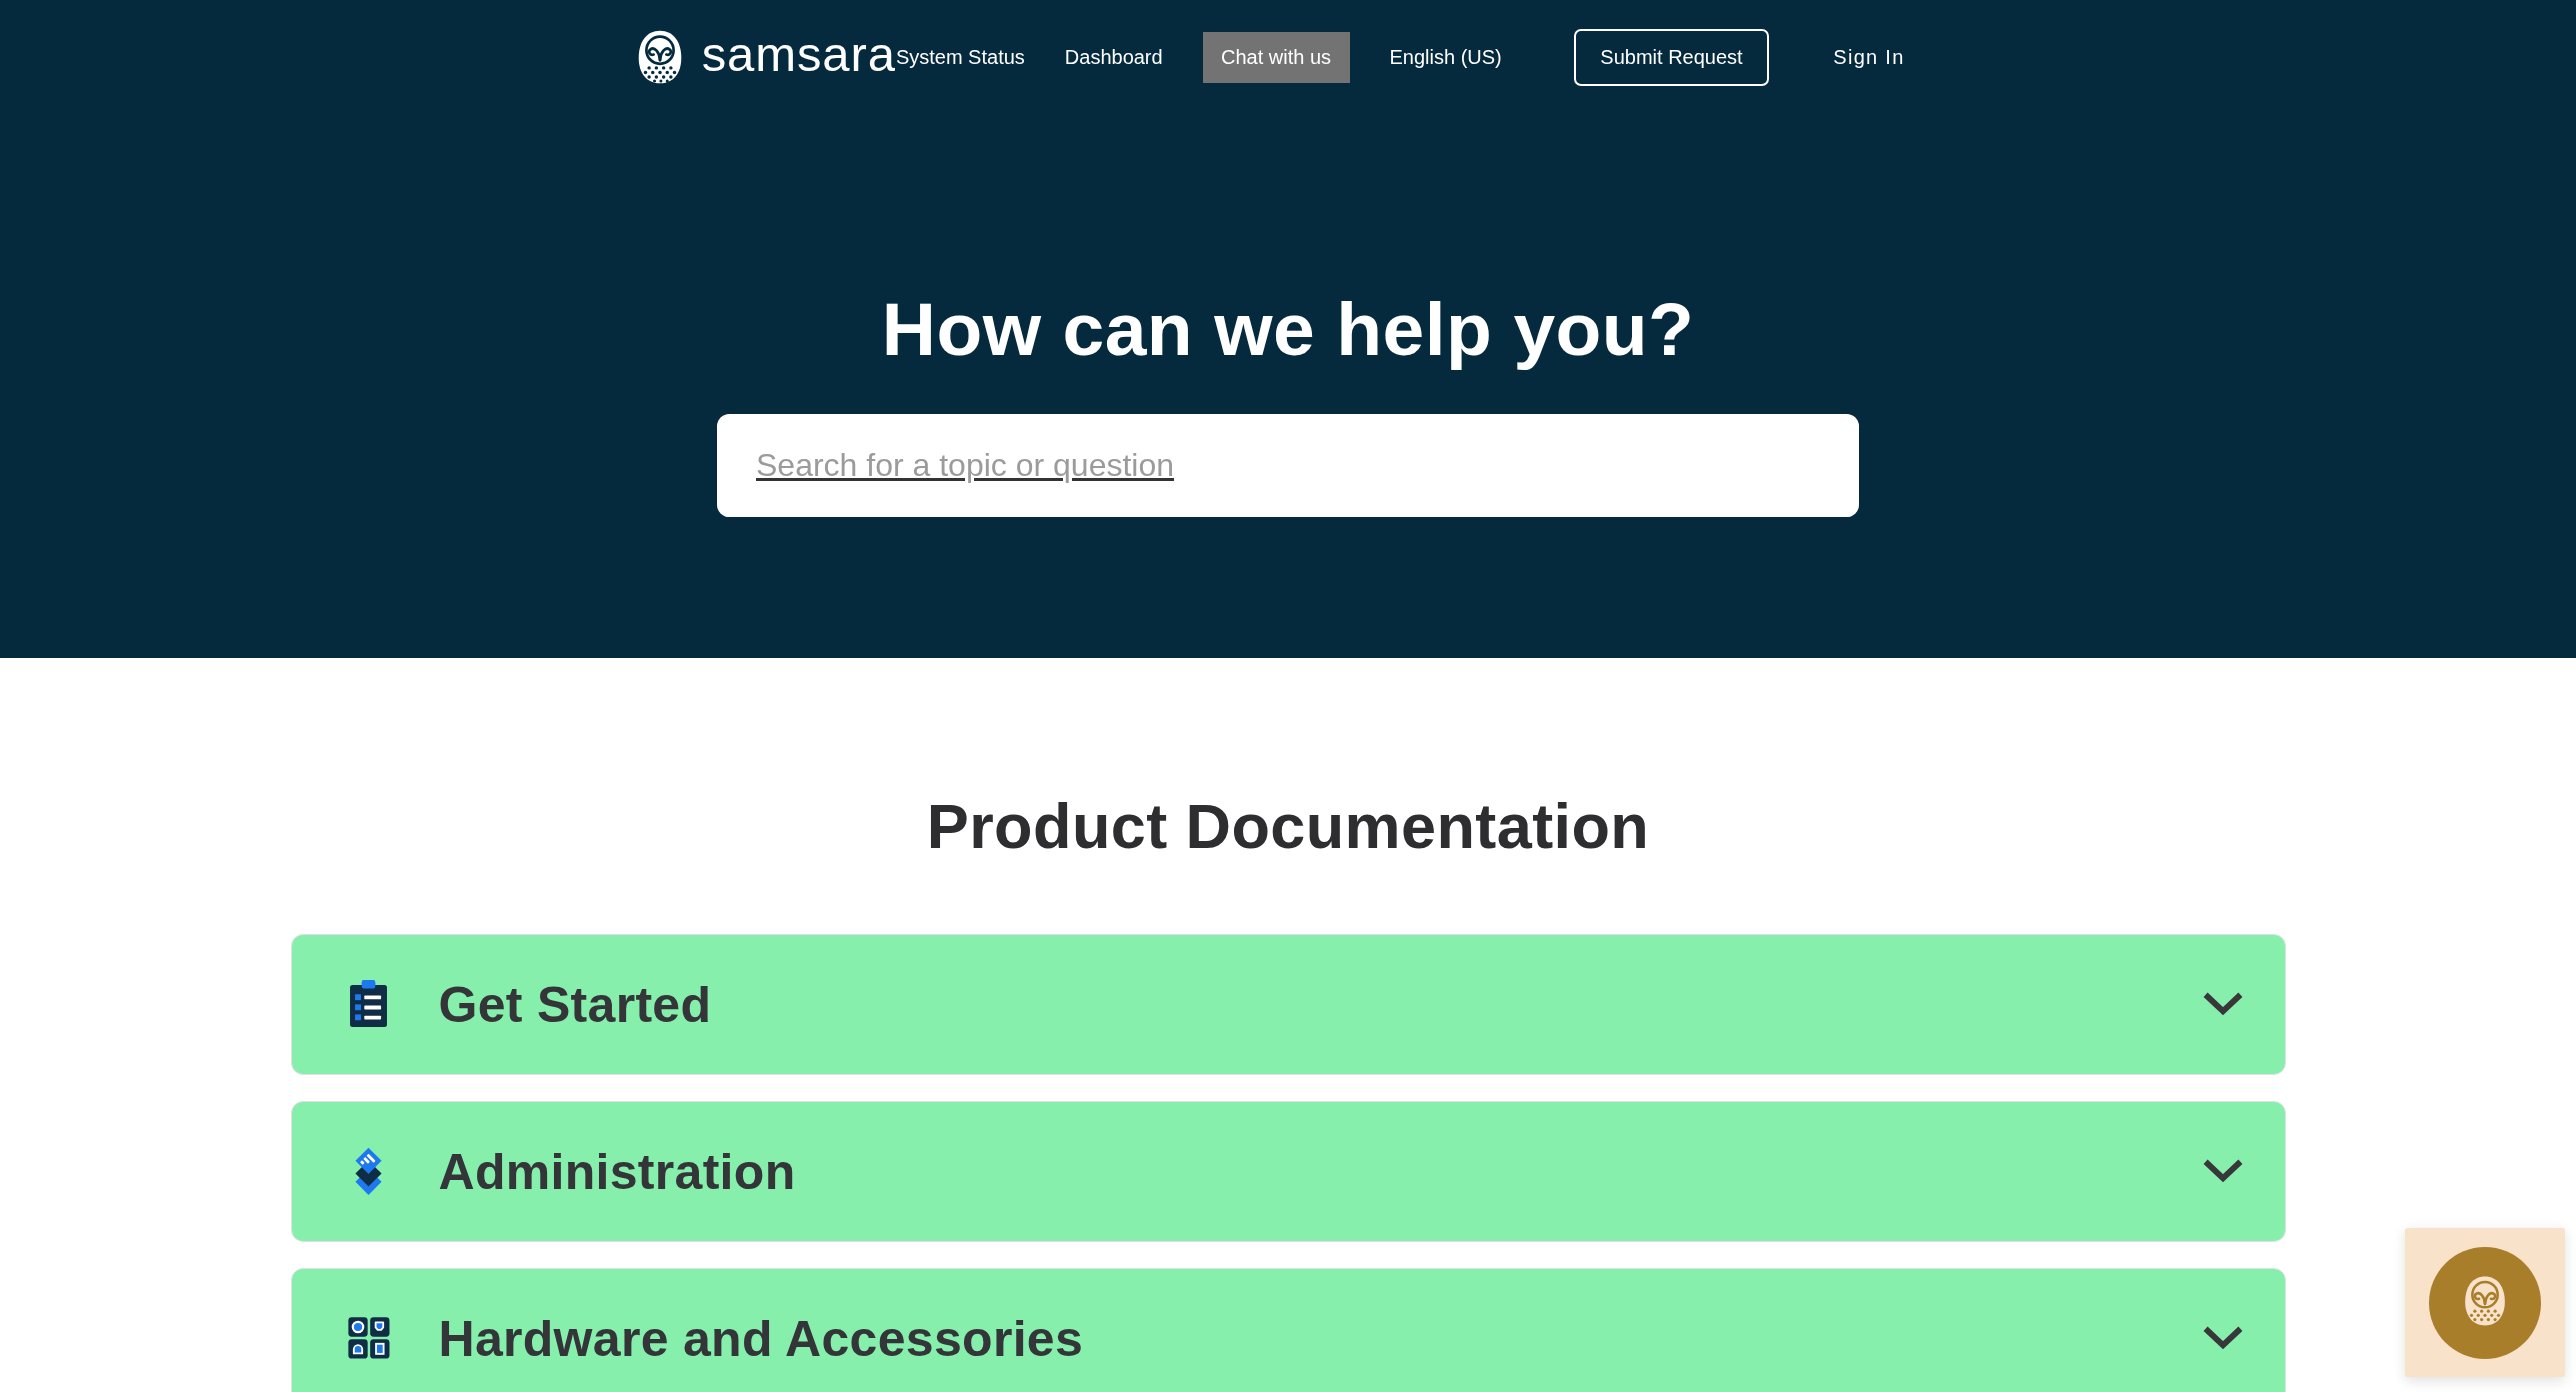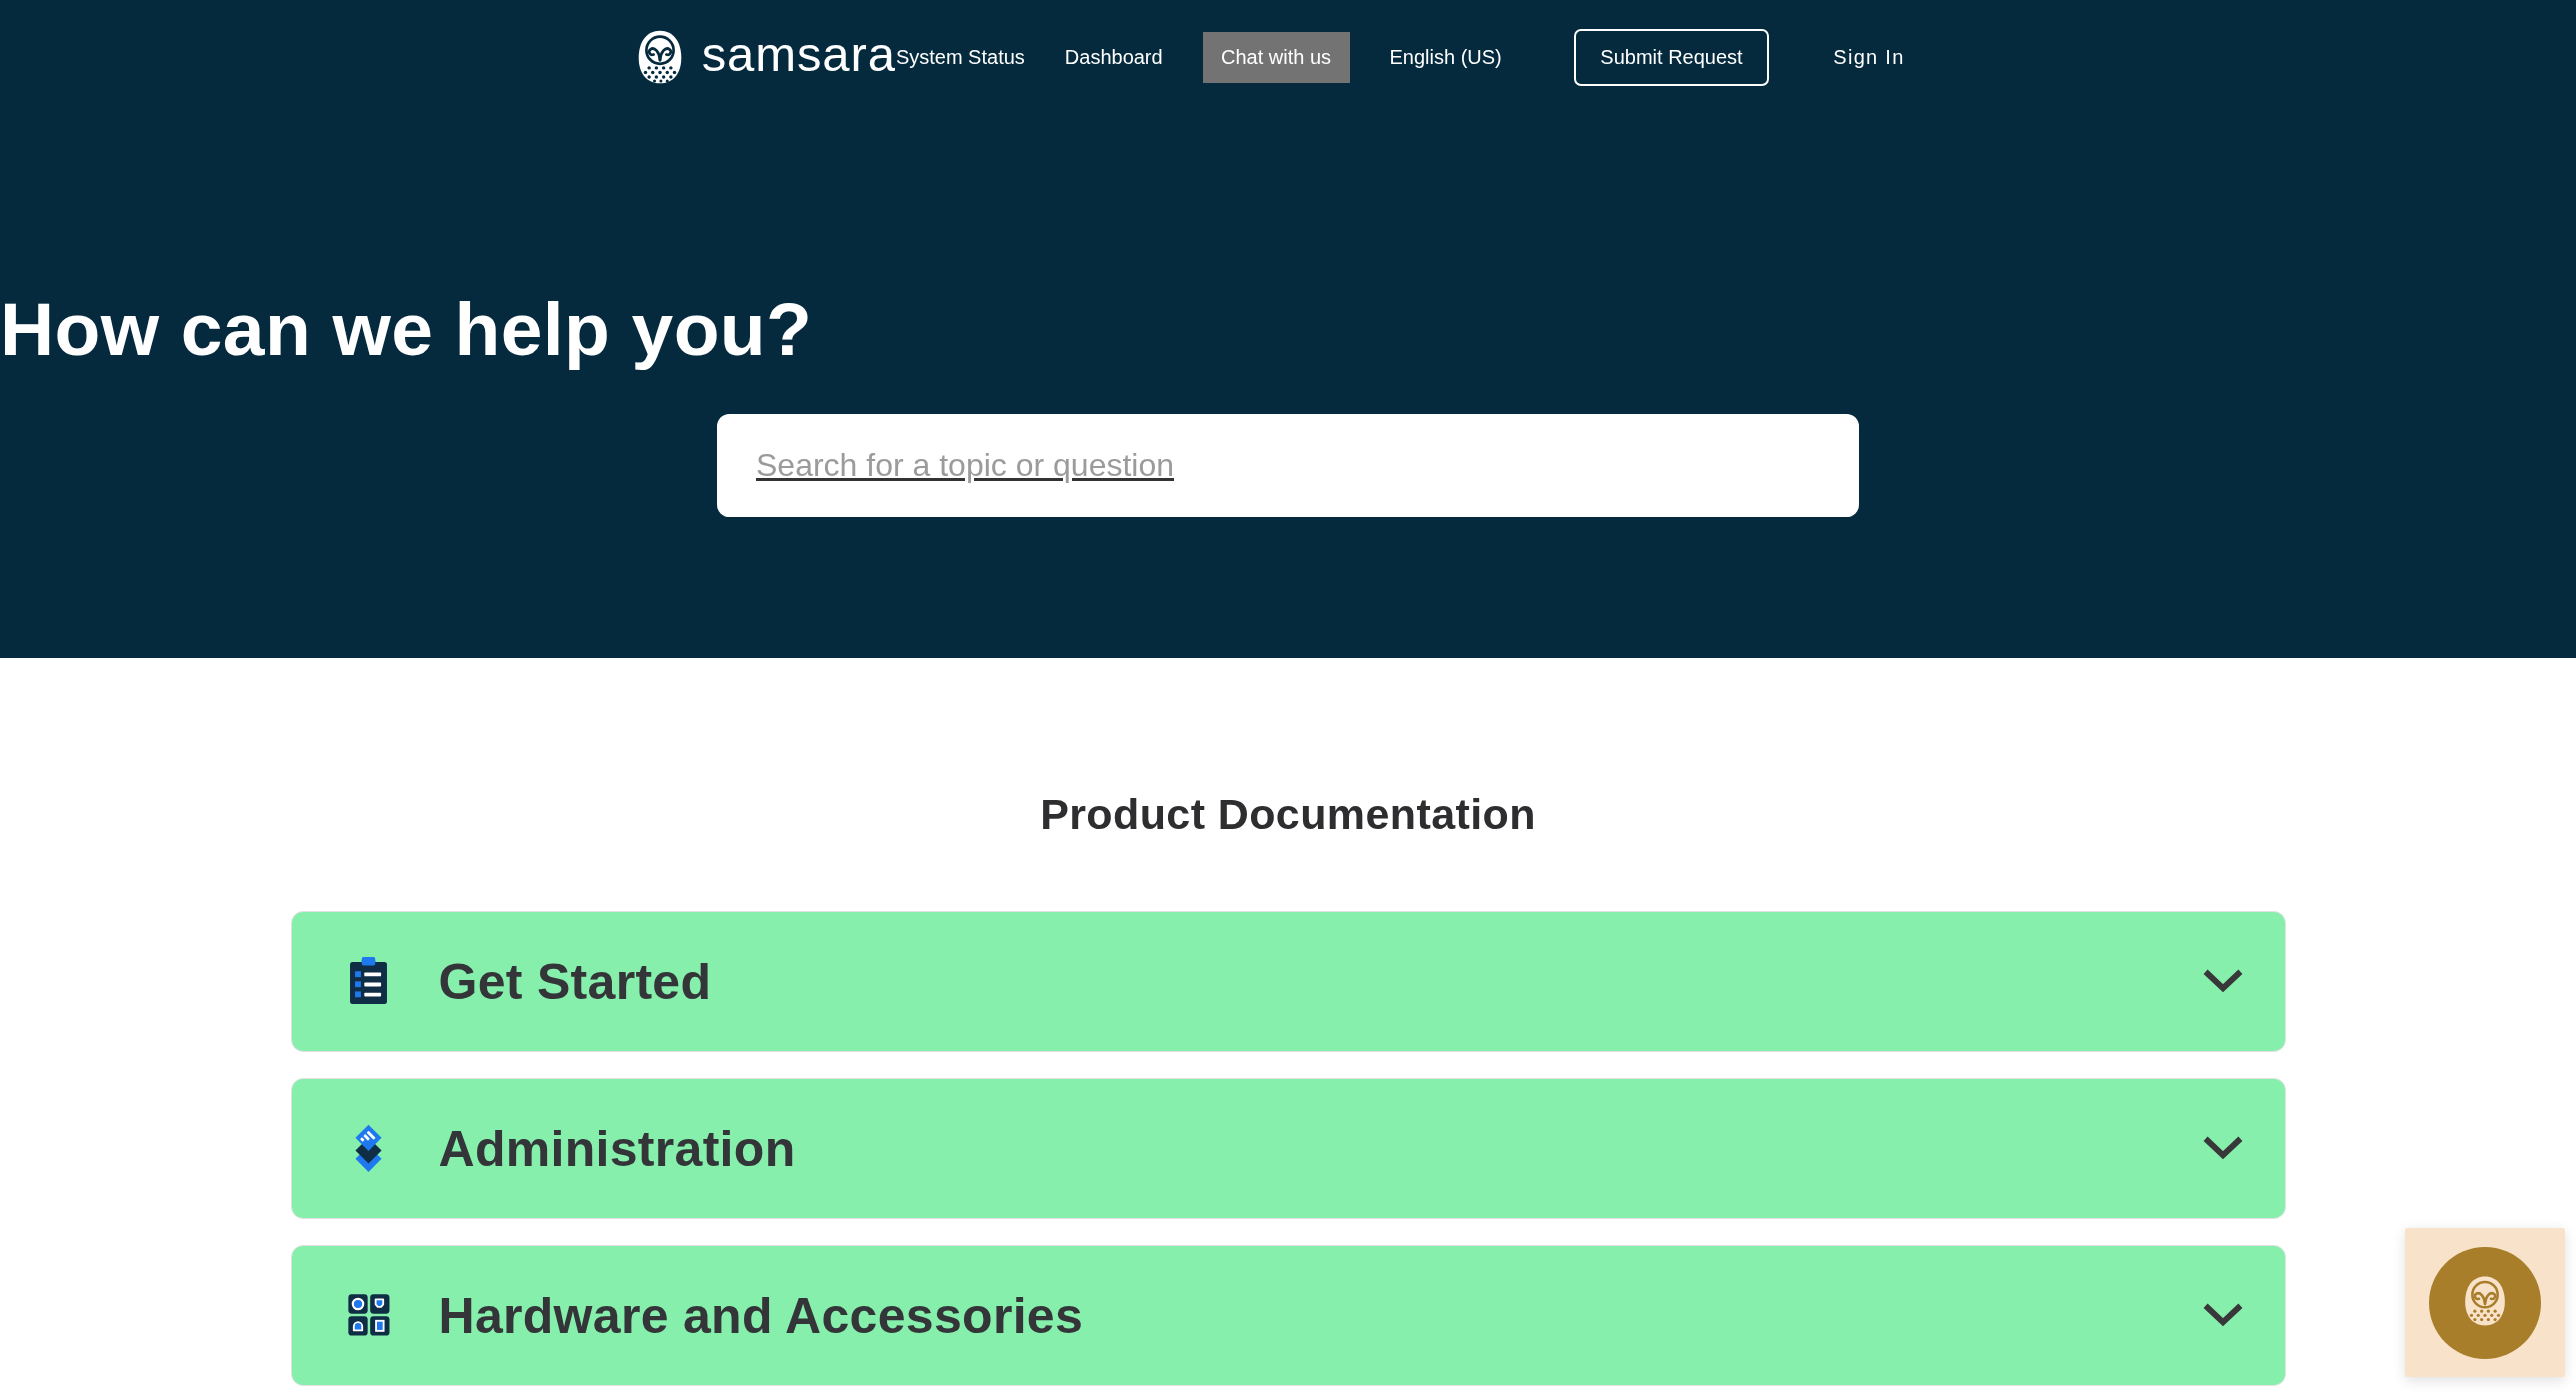--- a/index.html
+++ b/index.html
@@ -62,20 +62,21 @@
     margin-left: 32px;
   }
   .nav-link.sign-in {
     margin-left: 24px;
     letter-spacing: 1.3px;
     font-weight: 500;
   }
 
   .hero-title {
     margin-top: 172px;
+    text-align: center;
     color: #ffffff;
     font-size: 75px;
     font-weight: 700;
     letter-spacing: 0.4px;
   }
   .search-wrap {
     width: 1142px;
     margin: 42px auto 0 auto;
   }
   .search-input {
@@ -90,21 +91,21 @@
     color: #333333;
     font-family: "Liberation Sans", "DejaVu Sans", sans-serif;
     text-decoration: underline;
   }
   .search-input::placeholder { color: #9B9B9B; opacity: 1; }
 
   
   .section-title {
     margin-top: 132px;
     text-align: center;
-    font-size: 43px;
+    font-size: 63px;
     font-weight: 600;
     color: #2E2E30;
     letter-spacing: 0.4px;
   }
   .cards {
     width: 1995px;
     margin: 72px auto 0 auto;
   }
   .category-card {
     height: 141px;

